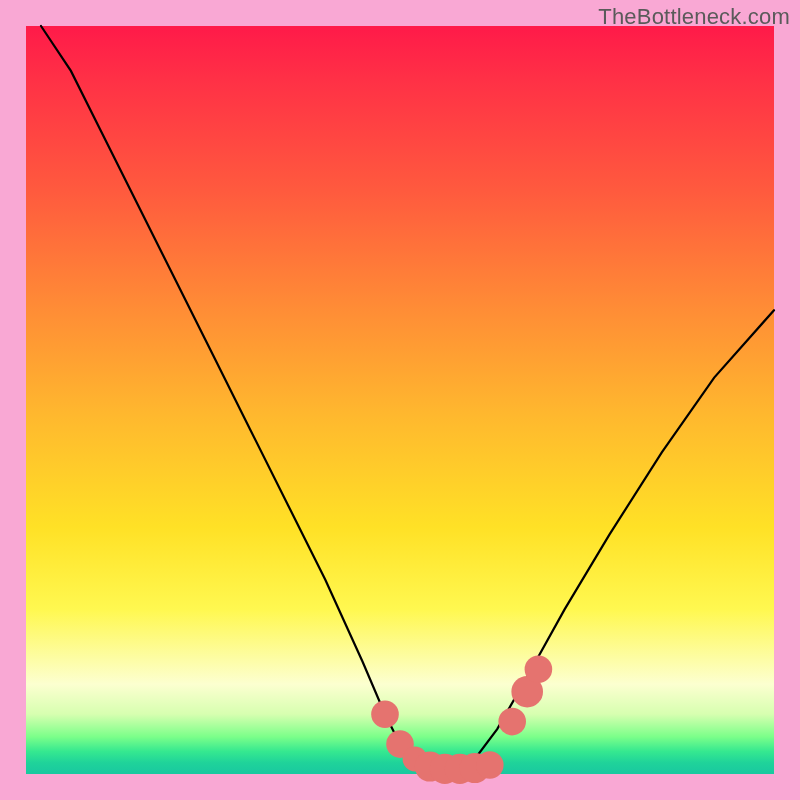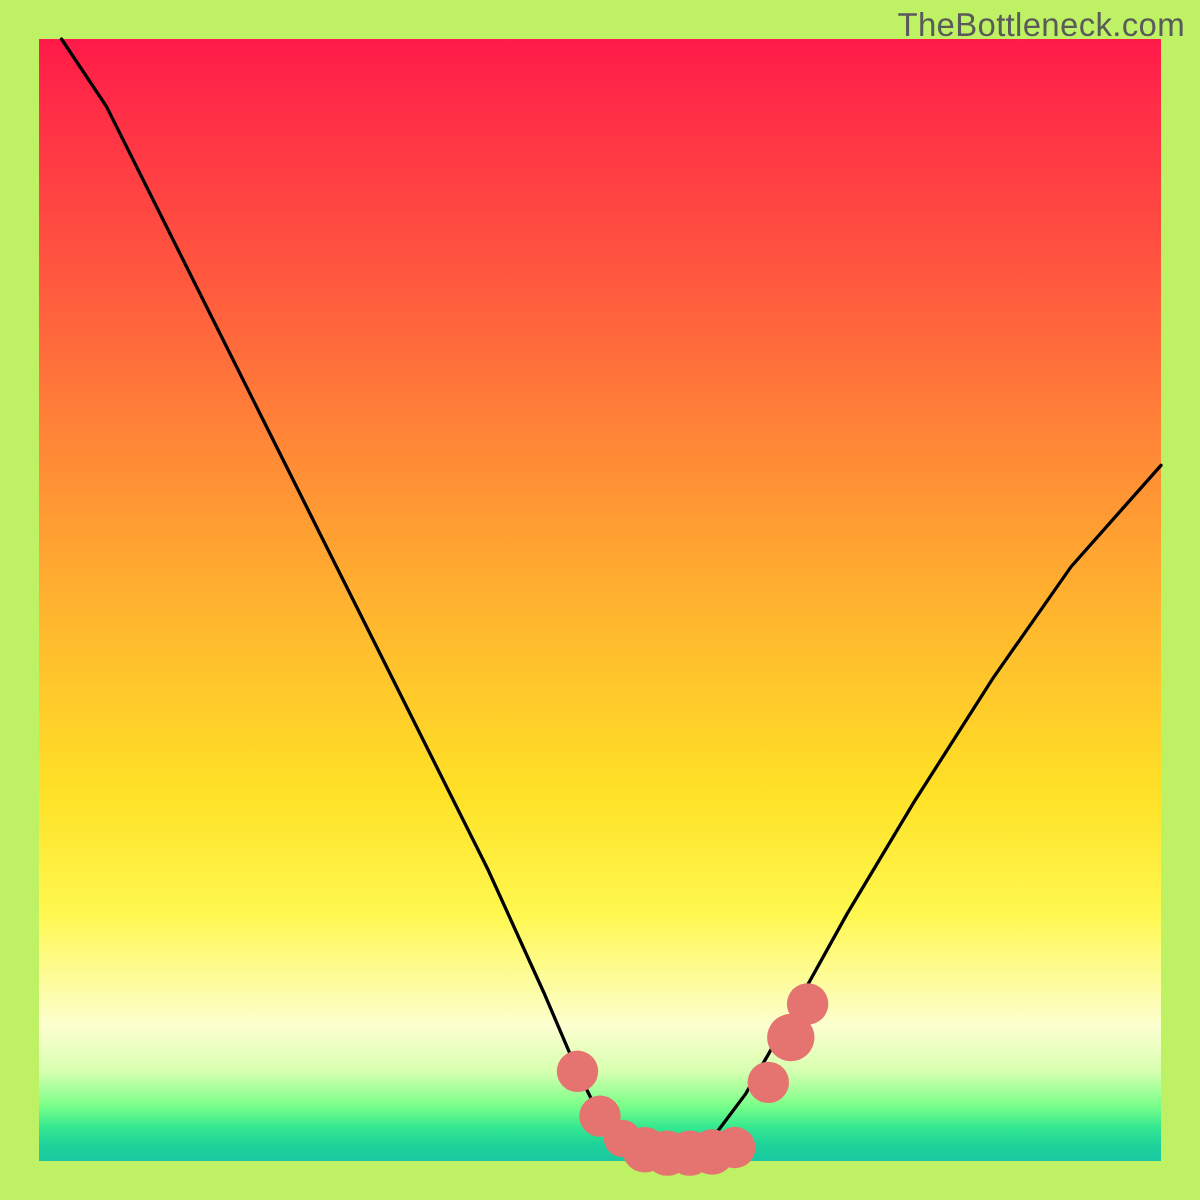--- a/index.html
+++ b/index.html
@@ -10,21 +10,21 @@
     background: #000;
     overflow: hidden;
     font-family: Arial, Helvetica, sans-serif;
   }
   .frame {
     position: absolute;
     left: 0;
     top: 0;
     width: 800px;
     height: 800px;
-    background: #bef264;
+    background: #f9a8d4;
   }
   .plot {
     position: absolute;
     left: 26px;
     top: 26px;
     width: 748px;
     height: 748px;
     
     background: linear-gradient(
       to bottom,

